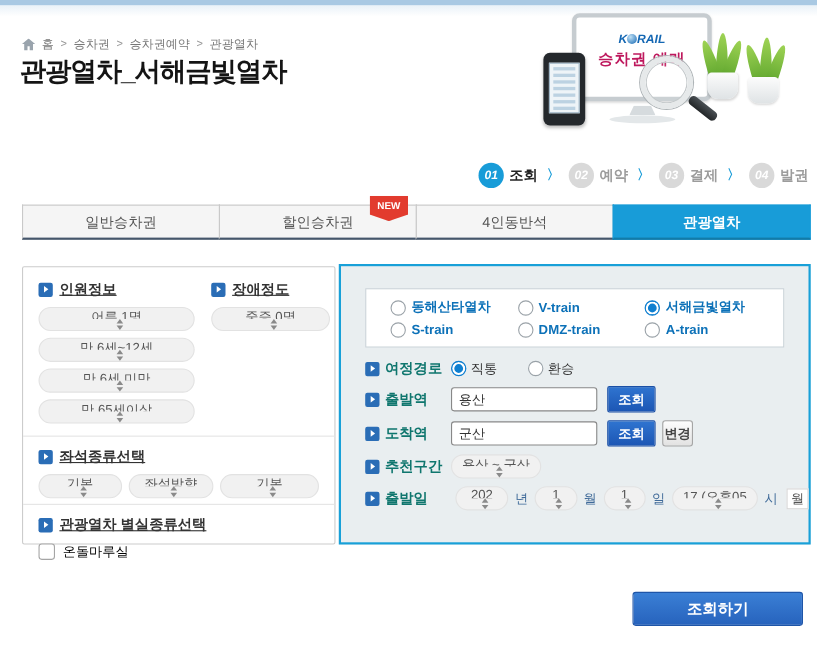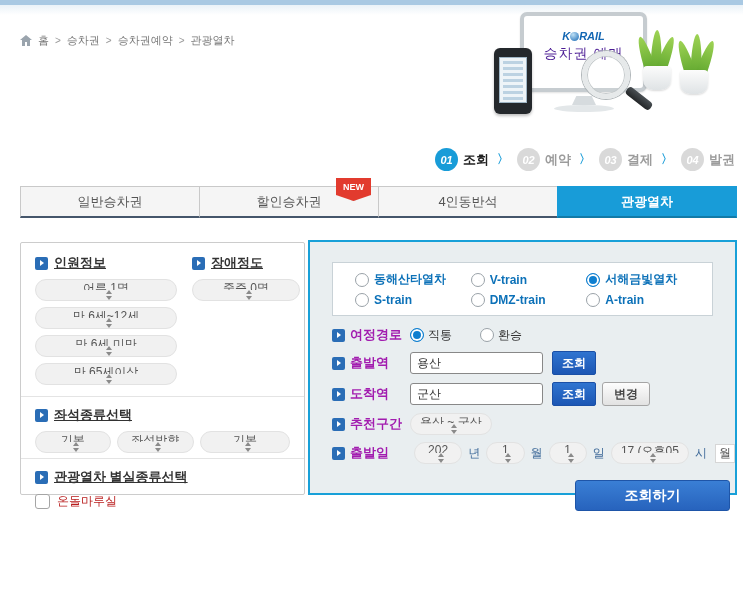--- a/index.html
+++ b/index.html
@@ -15,21 +15,21 @@
   .home-icon { width:12px; height:11px; display:inline-block; }
 
   
   .page-title { position:absolute; left:18px; top:49px; font-size:24px; font-weight:800; color:#141414; letter-spacing:-1px; }
 
   
   .hero { position:absolute; right:21px; top:6px; width:258px; height:114px; }
   .monitor { position:absolute; left:56px; top:6px; width:127px; height:80px; background:#fff; border:4px solid #c6ccd0; border-radius:7px; box-shadow:0 1px 2px rgba(0,0,0,.12); padding-top:14px; text-align:center; }
   .m-logo { font-size:11px; font-weight:900; font-style:italic; color:#1467b3; letter-spacing:0; }
   .m-logo .globe { display:inline-block; width:9px; height:9px; border-radius:50%; background:radial-gradient(circle at 35% 30%, #bfe0f5, #1467b3); vertical-align:-1px; }
-  .m-text { margin-top:3px; font-size:14px; font-weight:400; color:#4c1d95; letter-spacing:1px; }
+  .m-text { margin-top:3px; font-size:14px; font-weight:700; color:#be185d; letter-spacing:1px; }
   .m-stand { position:absolute; left:108px; top:90px; width:24px; height:9px; background:#d6dbde; clip-path:polygon(18% 0,82% 0,100% 100%,0 100%); }
   .m-base  { position:absolute; left:90px; top:99px; width:60px; height:7px; background:#e3e7e9; border-radius:50%; }
   .phone { position:absolute; left:30px; top:42px; width:38px; height:66px; background:#24282c; border-radius:6px; box-shadow:0 2px 3px rgba(0,0,0,.25); }
   .phone-screen { position:absolute; left:5px; top:9px; width:28px; height:46px; background:#eef4f8; border:1px solid #9fb6c6; }
   .phone-line { height:3px; margin:3px 3px 0; background:#bcd2e2; }
   .mag-ring { position:absolute; left:118px; top:45px; width:48px; height:48px; border:5px solid #e6e9ea; border-radius:50%; box-shadow:0 0 0 1px #aeb4b7, inset 0 0 0 1px #c4c9cb; background:rgba(255,255,255,.1); }
   .mag-handle { position:absolute; left:160px; top:88px; width:30px; height:9px; background:linear-gradient(#4a5054,#232628); border-radius:4px; transform:rotate(38deg); }
   .plant { position:absolute; }
   .plant .pot { position:absolute; bottom:0; left:50%; transform:translateX(-50%); width:28px; height:24px; background:linear-gradient(#fcfcfc,#dfe3e5); border-radius:4px 4px 10px 10px; box-shadow:0 1px 2px rgba(0,0,0,.15); }
   .leaf { position:absolute; bottom:18px; width:11px; height:36px; background:linear-gradient(#9ed354,#5fa62e); border-radius:50% 50% 10% 10% / 90% 90% 5% 5%; }
@@ -63,45 +63,45 @@
   .lp-grid { display:grid; grid-template-columns:147px 1fr; column-gap:10px; }
   .pill { display:flex; align-items:center; justify-content:space-between; height:22px; padding:0 9px; background:#f1f1f1; border:1px solid #e2e2e2; border-radius:12px; font-size:12px; color:#555; cursor:pointer; margin-bottom:6px;flex-direction:column; }
   .pill-w1 { width:142px; } .pill-w2 { width:108px; }
   .sort-arrows { display:inline-flex; flex-direction:column; gap:2px; margin-left:6px; }
   .sort-arrows i { display:block; width:0; height:0; border-left:3.5px solid transparent; border-right:3.5px solid transparent; }
   .sort-arrows i.up { border-bottom:4px solid #8a8a8a; }
   .sort-arrows i.dn { border-top:4px solid #8a8a8a; }
   .divider { border:none; border-top:1px solid #e4e4e4; margin:5px -14px 9px; }
   .seat-row { display:flex; gap:6px; }
   .seat-row .pill { margin-bottom:0; }
-  .checkbox-row { display:flex; align-items:center; gap:7px; font-size:12px; color:#b91c1c; cursor:pointer; }
+  .checkbox-row { display:flex; align-items:center; gap:7px; font-size:12px; color:#000000; cursor:pointer; }
   .checkbox-box { width:15px; height:15px; border:1px solid #a5a5a5; border-radius:3px; background:#fff; }
 
   
   .right-panel { position:absolute; left:308px; top:240px; width:429px; height:255px; border:2px solid #18a0d8; background:#e9eef0; }
   .train-box { margin:20px 22px 10px; background:#fff; border:1px solid #c9d2d7; padding:8px 10px 8px 22px; display:grid; grid-template-columns:1fr 1fr 1fr; row-gap:5px; }
   .train-opt { display:flex; align-items:center; gap:5px; font-size:12px; font-weight:800; color:#0c71b8; cursor:pointer; }
   .radio { width:14px; height:14px; border-radius:50%; border:1px solid #9aa2a8; background:#fff; flex:none; }
   .radio.checked { border:1px solid #0f7fd0; background:#0f7fd0; box-shadow:inset 0 0 0 2px #fff; }
   .frows { margin-left:22px; }
   .frow { display:flex; align-items:center; margin-top:7px; }
-  .flabel { display:flex; align-items:center; gap:5px; width:78px; font-size:13px; font-weight:800; color:#a21caf; flex:none; }
+  .flabel { display:flex; align-items:center; gap:5px; width:78px; font-size:13px; font-weight:800; color:#0f766e; flex:none; }
   .route-opt { display:flex; align-items:center; gap:4px; font-size:12px; color:#333; cursor:pointer; margin-right:28px; }
   .txt-input { width:133px; height:22px; border:1px solid #888; border-radius:3px; font-size:12px; color:#333; padding:0 6px; font-family:"Liberation Sans", sans-serif; }
   .btn-search { width:44px; height:24px; margin-left:9px; background:linear-gradient(#2f74d0,#1c56b4); border:1px solid #1a4fa6; border-radius:2px; color:#fff; font-size:12px; font-weight:800; cursor:pointer; }
-  .btn-change { width:48px; height:24px; margin-left:6px; background:linear-gradient(#fdfdfd,#e2e2e2); border:1px solid #a5a5a5; border-radius:3px; color:#444; font-size:12px; font-weight:800; cursor:pointer; }
+  .btn-change { width:28px; height:24px; margin-left:6px; background:linear-gradient(#fdfdfd,#e2e2e2); border:1px solid #a5a5a5; border-radius:3px; color:#444; font-size:12px; font-weight:800; cursor:pointer; }
   .pill.inline { margin-bottom:0; width:auto; }
   .date-row { gap:4px; }
   .date-suffix { font-size:12px; color:#3f6a99; margin:0 2px; }
   .pill.p-year { width:54px; } .pill.p-sm { width:42px; } .pill.p-hour { width:90px; }
   .pill .pv { overflow:hidden; white-space:nowrap; }
   .weekday-box { min-width:20px; height:19px; padding:0 3px; background:#fff; border:1px solid #d6d6d6; display:flex; align-items:center; justify-content:center; font-size:12px; color:#555; margin-left:2px; }
 
   
-  .search-big { position:absolute; left:575px; top:480px; width:155px; height:31px; background:linear-gradient(#3a7fd5,#2763bd); border:1px solid #1e55a8; border-radius:3px; color:#fff; font-size:14px; font-weight:800; cursor:pointer; }
+  .search-big { position:absolute; left:575px; top:538px; width:155px; height:31px; background:linear-gradient(#3a7fd5,#2763bd); border:1px solid #1e55a8; border-radius:3px; color:#fff; font-size:14px; font-weight:800; cursor:pointer; }
 </style>
 </head>
 <body>
 
 <div id="app">
 
   <div class="topstrip"></div>
   <div class="topfade"></div>
 
   <div class="breadcrumb">
@@ -110,20 +110,21 @@
       </svg>
     <span>홈</span>
     <span class="crumb-sep">&gt;</span>
     <span>승차권</span>
     <span class="crumb-sep">&gt;</span>
     <span>승차권예약</span>
     <span class="crumb-sep">&gt;</span>
     <span>관광열차</span>
   </div>
 
+  <h1 class="page-title">관광열차_서해금빛열차</h1>
 
   <div class="hero">
     <div class="monitor">
       <div class="m-logo"><span>K</span><span class="globe"></span><span>RAIL</span></div>
       <div class="m-text">승차권 예매</div>
     </div>
     <div class="m-stand"></div>
     <div class="m-base"></div>
     <div class="phone">
       <div class="phone-screen">

